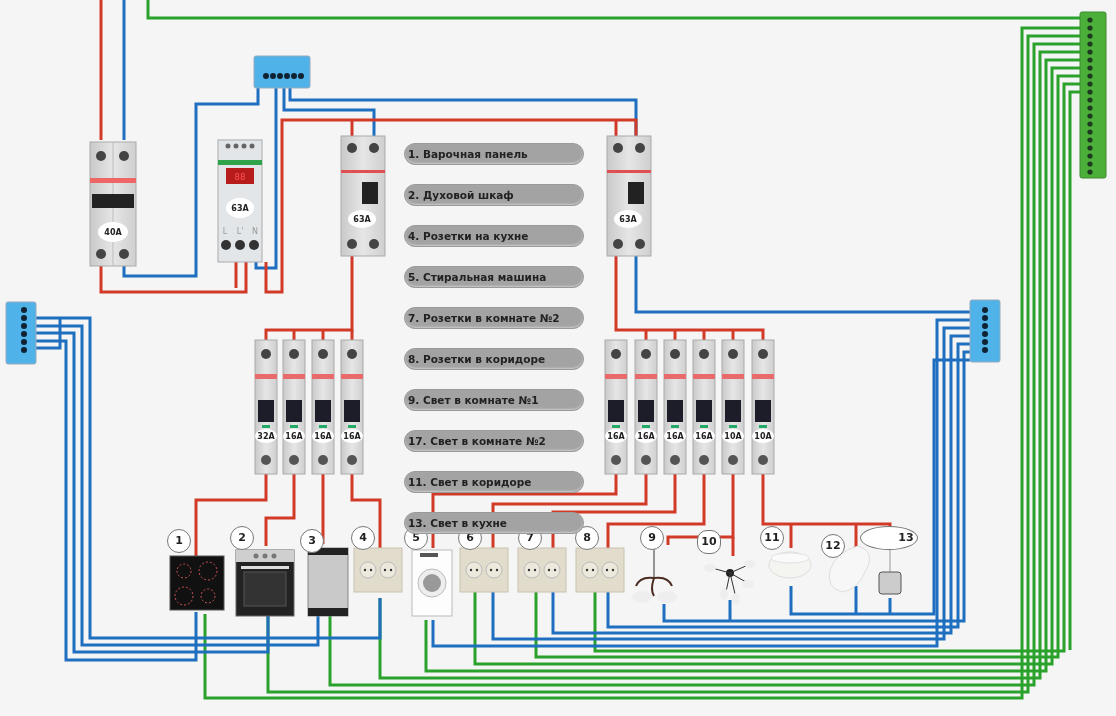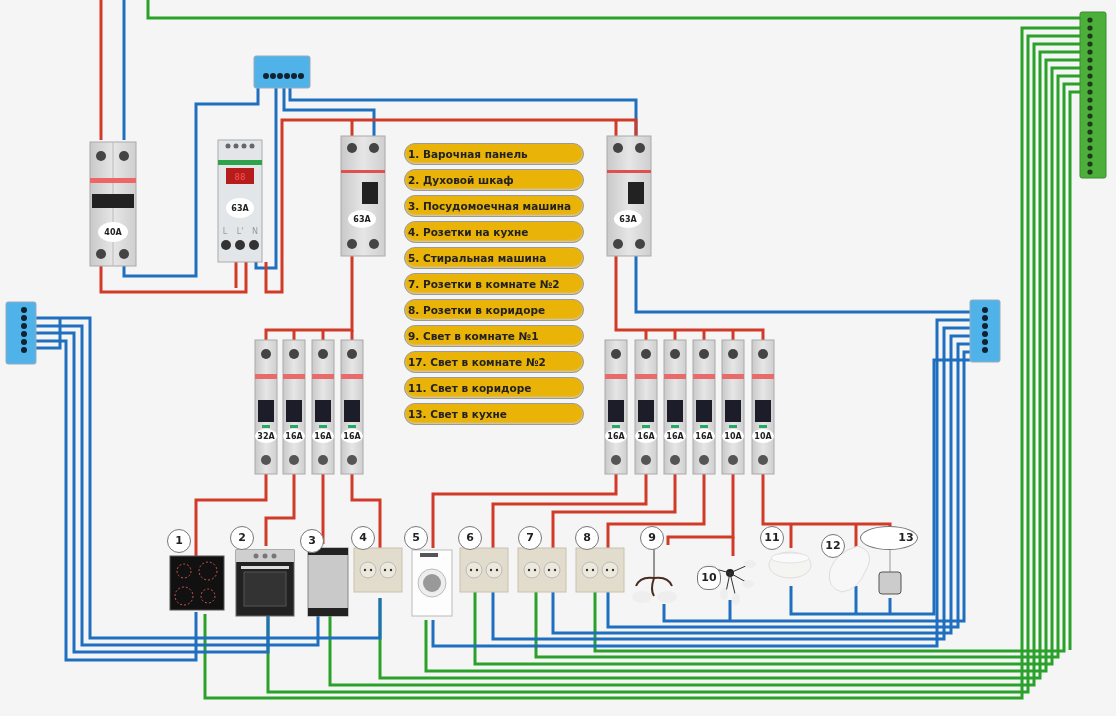--- a/index.html
+++ b/index.html
@@ -2,21 +2,21 @@
 <html><head>
 <meta charset="utf-8">
 <style>
   html,body{margin:0;padding:0;background:#f4f4f4;}
   #stage{position:relative;width:1116px;height:716px;overflow:hidden;background:#f5f5f5;font-family:"DejaVu Sans",sans-serif;}
   svg{position:absolute;left:0;top:0;}
   .wr{stroke:#d23a28;stroke-width:3;fill:none;}
   .wb{stroke:#1f6fc0;stroke-width:3;fill:none;}
   .wg{stroke:#2aa12a;stroke-width:3;fill:none;}
   .legend{position:absolute;left:404px;top:143px;width:180px;}
-  .legend .row{height:20px;margin-bottom:4px;border:1px solid #9a9a9a;border-radius:11px;background:#eab308;box-shadow:inset 0 -1px 2px #ccc;font-size:10.5px;font-weight:bold;color:#222;line-height:20px;padding-left:3px;white-space:nowrap;overflow:hidden;}
+  .legend .row{height:20px;margin-bottom:19px;border:1px solid #9a9a9a;border-radius:11px;background:#a3a3a3;box-shadow:inset 0 -1px 2px #ccc;font-size:10.5px;font-weight:bold;color:#222;line-height:20px;padding-left:3px;white-space:nowrap;overflow:hidden;}
   .badge{position:absolute;width:22px;height:22px;border-radius:50%;border:1.5px solid #777;background:#fff;font-size:11px;font-weight:bold;text-align:center;line-height:22px;color:#222;}
   .rating{font-family:"DejaVu Sans",sans-serif;font-weight:bold;font-size:8px;fill:#222;}
 </style>
 </head>
 <body>
 
 <div id="stage">
 <svg width="1116" height="716" viewBox="0 0 1116 716">
   <defs>
     <linearGradient id="brkGrad" x1="0" x2="1">
@@ -418,30 +418,29 @@
 <div id="badges">
       <div class="badge" style="left: 167px; top: 529px;">1</div>
       <div class="badge" style="left: 230px; top: 526px;">2</div>
       <div class="badge" style="left: 300px; top: 529px;">3</div>
       <div class="badge" style="left: 351px; top: 526px;">4</div>
       <div class="badge" style="left: 404px; top: 526px;">5</div>
       <div class="badge" style="left: 458px; top: 526px;">6</div>
       <div class="badge" style="left: 518px; top: 526px;">7</div>
       <div class="badge" style="left: 575px; top: 526px;">8</div>
       <div class="badge" style="left: 640px; top: 526px;">9</div>
-      <div class="badge" style="left: 697px; top: 566px; border-radius: 10px;">10</div>
+      <div class="badge" style="left: 697px; top: 530px; border-radius: 10px;">10</div>
       <div class="badge" style="left: 760px; top: 526px;">11</div>
       <div class="badge" style="left: 821px; top: 526px; margin-top: 8px;">12</div>
       <div class="badge" style="left: 860px; top: 526px; padding-left: 34px;">13</div>
     </div>
 
 <div class="legend" id="legend">
       <div class="row">1. Варочная панель</div>
       <div class="row">2. Духовой шкаф</div>
-      <div class="row">3. Посудомоечная машина</div>
       <div class="row">4. Розетки на кухне</div>
       <div class="row">5. Стиральная машина</div>
       <div class="row">7. Розетки в комнате №2</div>
       <div class="row">8. Розетки в коридоре</div>
       <div class="row">9. Свет в комнате №1</div>
       <div class="row">17. Свет в комнате №2</div>
       <div class="row">11. Свет в коридоре</div>
       <div class="row">13. Свет в кухне</div>
     </div>
 </div>

